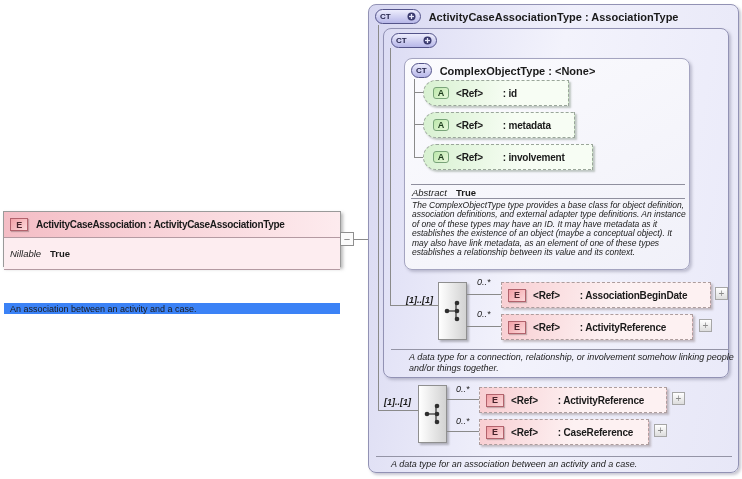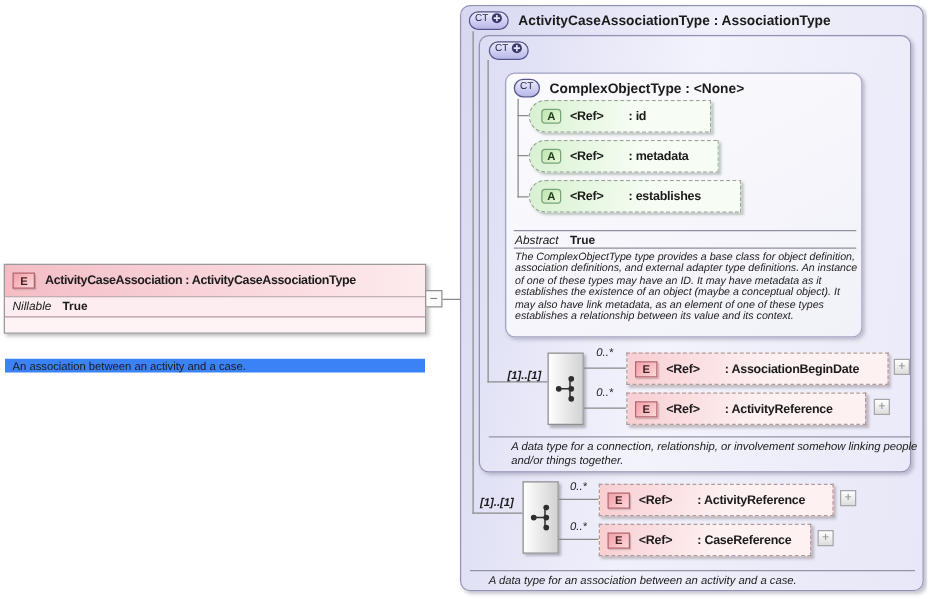--- a/index.html
+++ b/index.html
@@ -23,37 +23,37 @@
   #assoc-box { left:383px; top:28px; width:346px; height:350px;
     background: linear-gradient(100deg,#dcdcf4 0%,#f3f3fc 45%,#eaeaf9 100%); }
   #cot-box   { left:404px; top:58px; width:286px; height:212px; border-color:#a4a4c0;
     background: linear-gradient(150deg,#fbfbfe 0%,#f1f1f9 100%); }
 
   .boxhdr { position:absolute; display:flex; align-items:center; gap:8px;
     font-weight:bold; font-size:11px; white-space:nowrap; }
 
   
   .ct {
-    display:inline-flex; justify-content:center; gap:2px;
+    display:inline-flex; align-items:center; justify-content:center; gap:16px;
     height:15px; padding:0 4px; border:1px solid #54548a; border-radius:8px;
     background: linear-gradient(#ededfd,#b7b7e8);
-    font-size:8px; font-weight:normal; color:#23234a; flex:0 0 auto;
+    font-size:8px; font-weight:bold; color:#23234a; flex:0 0 auto;
   }
 
   
   #main-el {
     position:absolute; left:3px; top:211px; width:338px; height:56px;
     border:1px solid #9a9a9a; background:#fef3f5;
     box-shadow: 2px 2px 3px rgba(120,120,120,.5);
   }
   .el-hdr { height:26px; display:flex; align-items:center; gap:8px; padding-left:6px;
     background: linear-gradient(to right,#f4bdc5,#fdebee);
     border-bottom:1px solid #b49aa2;
     font-weight:bold; font-size:10px; letter-spacing:-0.3px; white-space:nowrap; }
-  .el-props { height:16px; display:flex; align-items:center; padding-left:6px;
+  .el-props { height:32px; display:flex; align-items:center; padding-left:6px;
     background:#fdedf0; border-bottom:1px solid #b49aa2; font-size:9.5px; }
   .propname { font-style:italic; width:40px; }
   .propval  { font-weight:bold; }
   .el-ann { font-size:9px; padding:1px 0 0 6px; background:#3b82f6;margin-top:33px; }
 
   .eicon {
     width:18px; height:13px; flex:0 0 auto;
     border:1px solid #b2626c; background: linear-gradient(135deg,#f3a0a6,#fbd8da);
     display:inline-flex; align-items:center; justify-content:center;
     font-size:9px; font-weight:bold; color:#46232a; font-style:normal;
@@ -256,21 +256,21 @@
       <span class="lblname">: id</span>
     </div>
     <div class="attr" style="left:18px; top:53px; width:152px;">
       <span class="aicon">A</span>
       <span>&lt;Ref&gt;</span>
       <span class="lblname">: metadata</span>
     </div>
     <div class="attr" style="left:18px; top:85px; width:170px;">
       <span class="aicon">A</span>
       <span>&lt;Ref&gt;</span>
-      <span class="lblname">: establishes</span>
+      <span class="lblname">: involvement</span>
     </div>
 
     <div class="sep" style="left:6px; top:125px; width:274px; background:#8f8f9e;"></div>
     <div class="prow" style="left:7px; top:128px;align-items:flex-end;">
       <span class="propname">Abstract</span>
       <span class="propval">True</span>
     </div>
     <div class="sep" style="left:6px; top:139px; width:274px; background:#8f8f9e;"></div>
     <div class="desc" style="left:7px; top:142px; width:278px;">The ComplexObjectType type provides a base class for object definition, association definitions, and external adapter type definitions. An instance of one of these types may have an ID. It may have metadata as it establishes the existence of an object (maybe a conceptual object). It may also have link metadata, as an element of one of these types establishes a relationship between its value and its context.</div>
   </div>

